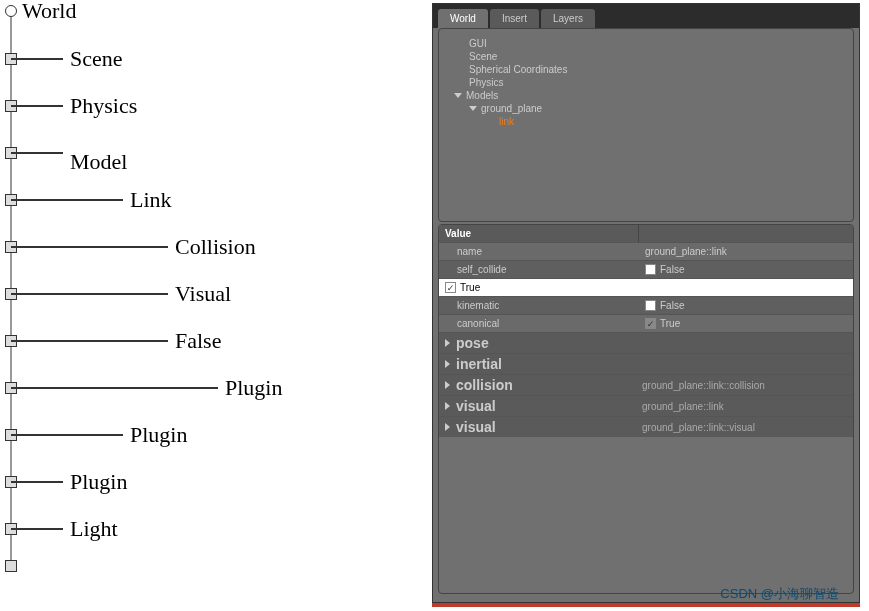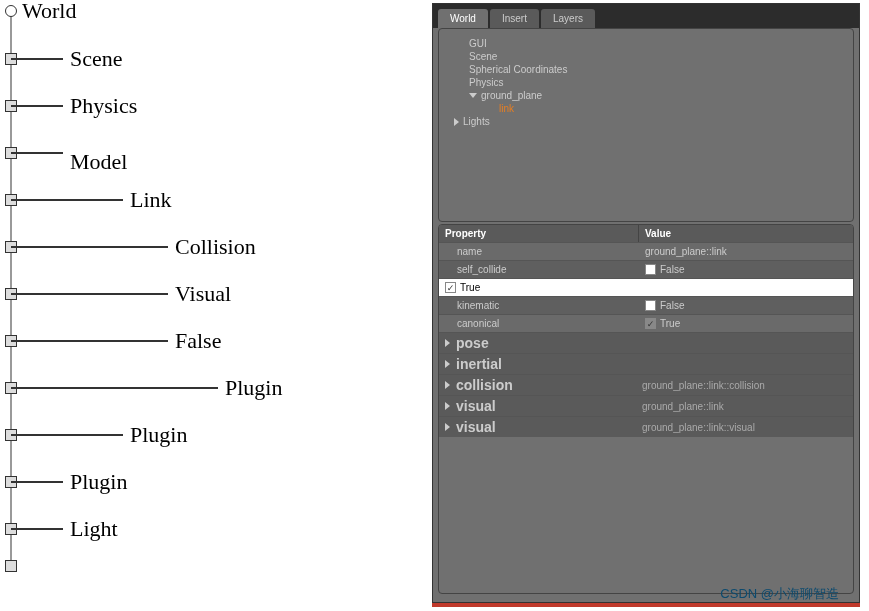--- a/index.html
+++ b/index.html
@@ -110,34 +110,33 @@
     <div class="tab active">World</div>
     <div class="tab">Insert</div>
     <div class="tab">Layers</div>
   </div>
 
   <div class="tree-panel">
     <div class="tree-item indent-1">GUI</div>
     <div class="tree-item indent-1">Scene</div>
     <div class="tree-item indent-1">Spherical Coordinates</div>
     <div class="tree-item indent-1">Physics</div>
+    <div class="tree-item">
+        <span class="expand-arrow arrow-down"></span>
+        <span>Models</span>
+      </div>
     <div class="tree-item indent-1">
         <span class="expand-arrow arrow-down"></span>
         <span>ground_plane</span>
       </div>
     <div class="tree-item indent-3 selected">link</div>
-    <div class="tree-item">
-        <span class="expand-arrow arrow-right"></span>
-        <span>Lights</span>
-      </div>
   </div>
 
   <div class="prop-panel">
     <div class="prop-header">
-      <div class="prop-header-cell">Property</div>
       <div class="prop-header-cell">Value</div>
     </div>
 
     <div class="prop-row row-light">
       <div class="prop-cell key">name</div>
       <div class="prop-cell val">ground_plane::link</div>
     </div>
     <div class="prop-row row-dark">
       <div class="prop-cell key">self_collide</div>
       <div class="prop-cell val">

